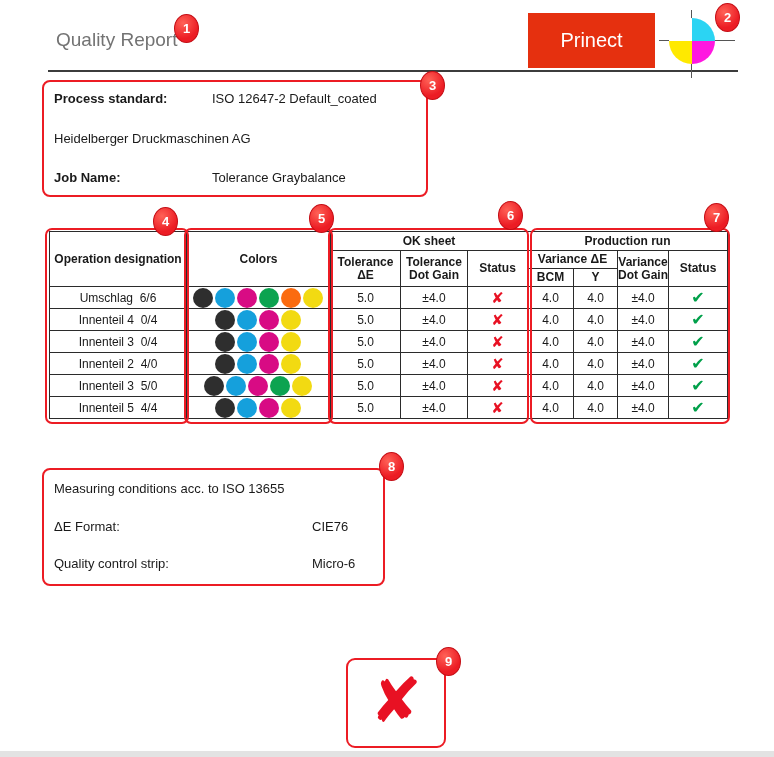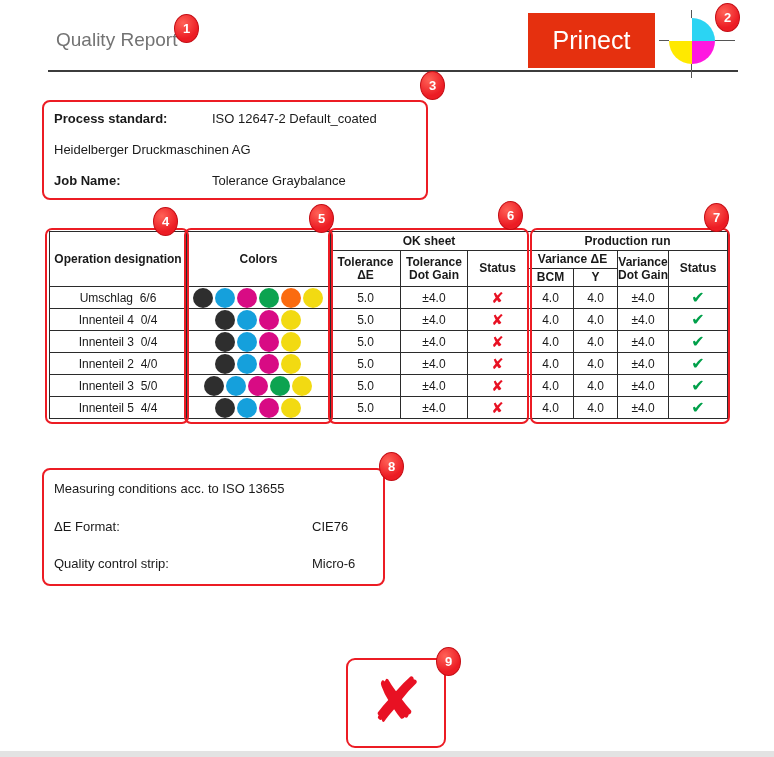--- a/index.html
+++ b/index.html
@@ -3,38 +3,38 @@
 <meta charset="utf-8">
 <style>
   * { margin:0; padding:0; box-sizing:border-box; }
   body { background:#fff; font-family:"Liberation Sans", sans-serif; }
   .page { position:relative; width:774px; height:757px; background:#ffffff; overflow:hidden; color:#1a1a1a; }
 
   
   .title { position:absolute; left:56px; top:29px; font-size:19px; color:#737373; }
   .header-rule { position:absolute; left:48px; top:70px; width:690px; height:2px; background:#3c3c3c; }
   .logo { position:absolute; left:528px; top:13px; width:127px; height:55px; background:#e5300f;
-          display:flex; align-items:center; justify-content:center; color:#fff; font-size:25px; }
+          display:flex; align-items:center; justify-content:center; color:#fff; font-size:20px; }
   .wheel-wrap { position:absolute; left:655px; top:8px; width:85px; height:72px; }
   .wheel { position:absolute; left:14px; top:10px; width:46px; height:46px; border-radius:50%;
            background:conic-gradient(#2bd4f3 0 25%, #ff17e0 25% 50%, #ffe900 50% 75%, #ffffff 75% 100%); }
   .wheel-vline { position:absolute; left:36px; top:2px; width:1px; height:68px; background:#555; }
   .wheel-hline { position:absolute; left:4px; top:32px; width:76px; height:1px; background:#555; }
 
   
   .callout { position:absolute; width:25px; height:29px; border-radius:50%;
              background:radial-gradient(circle at 35% 30%, #ff6257, #ec1c24 65%);
              border:1px solid #c40d14; color:#fff; font-size:13px; font-weight:bold;
              display:flex; align-items:center; justify-content:center; z-index:30; }
 
   
   .red-box { position:absolute; border:2px solid #ec1c24; border-radius:7px; z-index:20; pointer-events:none; }
 
   
-  .info-box { position:absolute; left:42px; top:100px; width:386px; height:100px;
+  .info-box { position:absolute; left:42px; top:80px; width:386px; height:117px;
               border:2px solid #ec1c24; border-radius:8px; padding:9px 0 9px 10px;
               display:flex; flex-direction:column; justify-content:space-between; }
   .info-row { display:flex; font-size:13px; line-height:16px; }
   .info-row .lbl { font-weight:bold; width:158px; flex:none; }
 
   
   table.qtable { position:absolute; left:49px; top:231px; width:678px; border-collapse:collapse;
                  table-layout:fixed; font-size:12px; z-index:1; }
   table.qtable th, table.qtable td { border:1px solid #2b2b2b; text-align:center; vertical-align:middle;
                  overflow:hidden; padding:0; }

